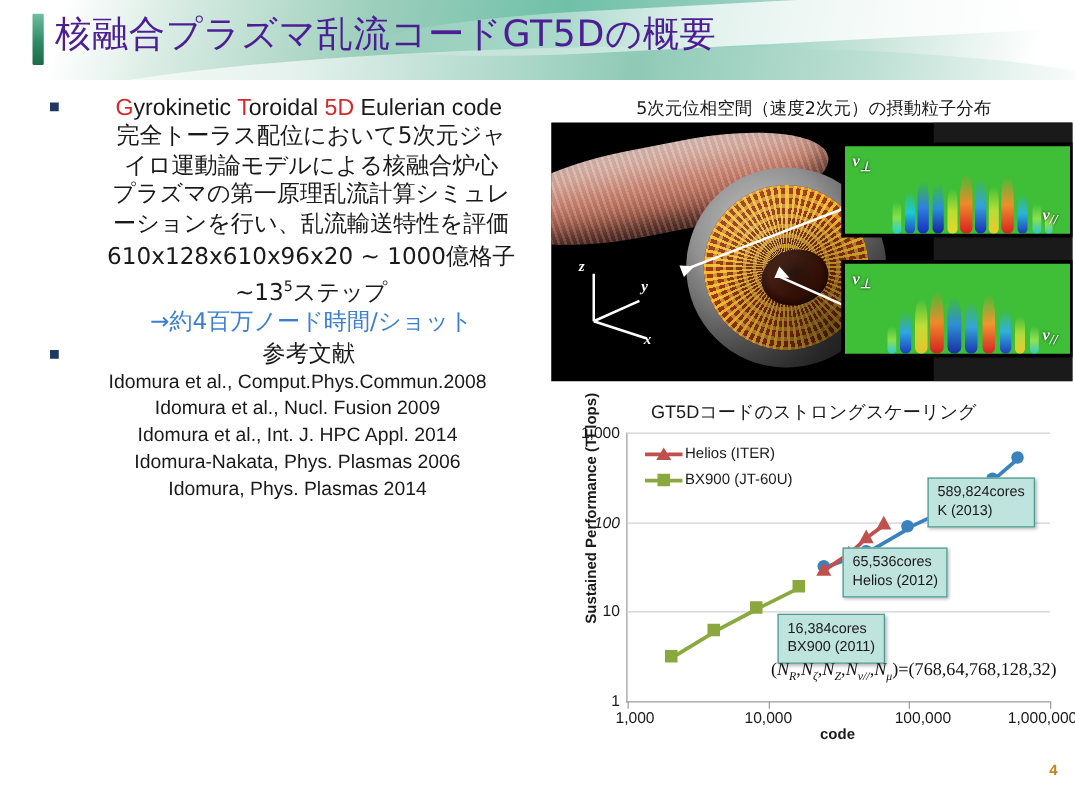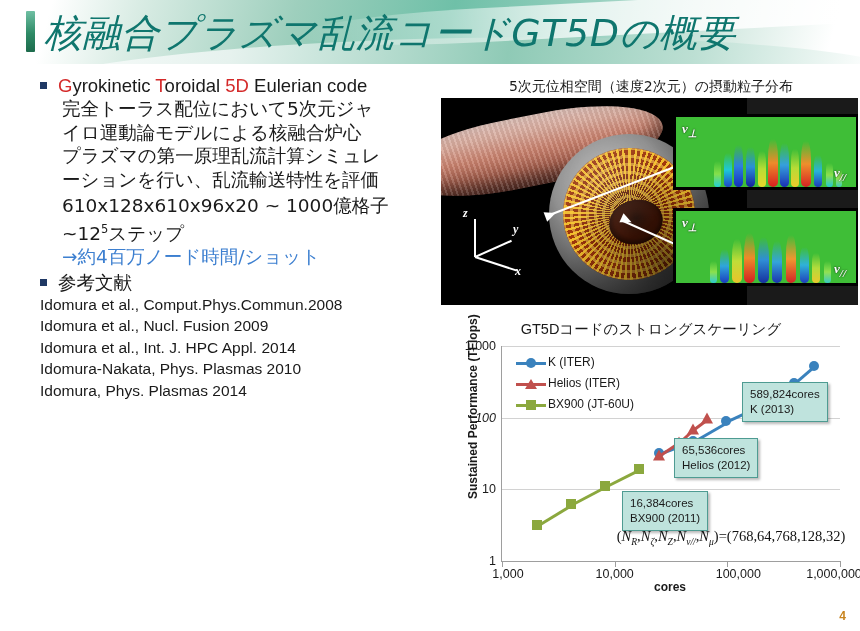--- a/index.html
+++ b/index.html
@@ -15,26 +15,26 @@
   .banner-bg{position:absolute;left:0;top:0;width:860px;height:64px;
     background:linear-gradient(105deg,#ffffff 0%,#ffffff 6%,#d9ece4 16%,#9ecfbd 34%,#6fc0a8 52%,#97d0bf 68%,#cfe7de 82%,#ffffff 96%);}
   .banner-wave1{position:absolute;left:0;bottom:-26px;width:920px;height:52px;
     background:linear-gradient(100deg,#ffffff 0%,#e6f2ee 25%,#8fcab6 55%,#bcdfd3 75%,#ffffff 95%);
     border-radius:50% 50% 0 0 / 100% 100% 0 0;transform:rotate(-1.1deg);}
   .banner-wave2{position:absolute;left:300px;top:2px;width:600px;height:34px;
     background:linear-gradient(90deg,rgba(255,255,255,0) 0%,rgba(255,255,255,.75) 45%,rgba(255,255,255,.95) 100%);
     border-radius:60% 0 0 60% / 100% 0 0 100%;transform:rotate(-3deg);}
   .title-bar{position:absolute;left:26px;top:11px;width:9px;height:41px;
     background:linear-gradient(180deg,#6fbfa3 0%,#2e8a66 55%,#1d6b4c 100%);border-radius:1px;}
-  .title-text{position:absolute;left:44px;top:8px;font-size:38px;color:#0f766e;
-    letter-spacing:.5px;white-space:nowrap;font-family:"DejaVu Sans",sans-serif;font-style:italic;}
+  .title-text{position:absolute;left:44px;top:8px;font-size:29px;color:#4c1d95;
+    letter-spacing:.5px;white-space:nowrap;font-family:"DejaVu Sans",sans-serif;}
 
   
   .left-col{position:absolute;left:16px;top:72px;width:420px;}
-  .blk{position:relative;}
+  .blk{position:relative;text-align:center;}
   .bullet-row{position:relative;padding-left:42px;margin-top:2px;}
   .bullet-sq{position:absolute;left:24px;top:8px;width:7px;height:7px;background:#1f3864;}
   .lvl1{font-size:18.5px;color:#1a1a1a;line-height:23px;white-space:nowrap;}
   .lvl2{font-size:18.5px;color:#1a1a1a;line-height:23.5px;padding-left:46px;white-space:nowrap;}
   .ja{font-family:"DejaVu Sans",sans-serif;}
   .red{color:#d42a2a;}
   .blue{color:#3c7fd0;}
   .ref{font-size:15.5px;color:#1a1a1a;line-height:21.5px;padding-left:24px;white-space:nowrap;}
   sup{font-size:.62em;vertical-align:super;}
 
@@ -144,34 +144,34 @@
     <div class="lvl2 ja">完全トーラス配位において5次元ジャ</div>
     <div class="lvl2 ja">イロ運動論モデルによる核融合炉心</div>
     <div class="lvl2 ja">プラズマの第一原理乱流計算シミュレ</div>
     <div class="lvl2 ja">ーションを行い、乱流輸送特性を評価</div>
   </div>
 
 
   <div class="blk" style="margin-top:3px">
     <div class="lvl2 ja">610x128x610x96x20 ~ 1000億格子</div>
     <div class="lvl2 ja">
-      <span>~12</span><sup>5</sup><span>ステップ</span>
+      <span>~13</span><sup>5</sup><span>ステップ</span>
     </div>
     <div class="lvl2 ja blue">→約4百万ノード時間/ショット</div>
   </div>
 
   <div class="blk" style="margin-top:0">
     <div class="bullet-row">
       <span class="bullet-sq"></span>
       <div class="lvl1 ja">参考文献</div>
     </div>
     <div class="ref">Idomura et al., Comput.Phys.Commun.2008</div>
     <div class="ref">Idomura et al., Nucl. Fusion 2009</div>
     <div class="ref">Idomura et al., Int. J. HPC Appl. 2014</div>
-    <div class="ref">Idomura-Nakata, Phys. Plasmas 2010</div>
+    <div class="ref">Idomura-Nakata, Phys. Plasmas 2006</div>
     <div class="ref">Idomura, Phys. Plasmas 2014</div>
   </div>
 </div>
 
 <div class="viz-caption ja">5次元位相空間（速度2次元）の摂動粒子分布</div>
 
 <div class="viz">
   <div class="viz-rightpanel"></div>
 
   <div class="torus-tube"></div>
@@ -230,21 +230,21 @@
       <div class="stripe" style="left:124px;width:9px;height:36px;background:linear-gradient(0deg,#1f3fbc,#2fb2d8,#3fbe37);"></div>
       <div class="stripe" style="left:136px;width:8px;height:30px;background:linear-gradient(0deg,#ebc82c,#b3dc3c,#3fbe37);"></div>
       <div class="stripe" style="left:148px;width:7px;height:22px;background:linear-gradient(0deg,#36c8c6,#93e151,#3fbe37);"></div>
     </div>
   </div>
 </div>
 
 <div class="chart">
   <div class="chart-title ja">GT5Dコードのストロングスケーリング</div>
   <div class="ylabel">Sustained Performance (TFlops)</div>
-  <div class="xlabel">cores</div>
+  <div class="xlabel">code</div>
 
   <div class="plot">
 
     <div class="gridline" style="top:0px;"></div>
     <div class="gridline" style="top:71.7px;"></div>
     <div class="gridline" style="top:143.3px;"></div>
     <div class="ytick-lbl" style="top:0px;">1,000</div>
     <div class="ytick-lbl" style="top:71.7px;font-style:italic;">100</div>
     <div class="ytick-lbl" style="top:143.3px;">10</div>
     <div class="ytick-lbl" style="top:215px;">1</div>
@@ -281,25 +281,20 @@
         <div class="seg" style="left: 68.9926px; top: 158.212px; width: 38.3242px; background: rgb(139, 168, 62); transform: rotate(-27.7513deg);"></div>
         <div class="seg" style="left: 102.909px; top: 140.367px; width: 37.943px; background: rgb(139, 168, 62); transform: rotate(-26.6364deg);"></div>
         <div class="pt" style="left: 35.0765px; top: 178.798px; width: 10px; height: 10px; background: rgb(139, 168, 62);"></div>
         <div class="pt" style="left: 68.9926px; top: 158.212px; width: 10px; height: 10px; background: rgb(139, 168, 62);"></div>
         <div class="pt" style="left: 102.909px; top: 140.367px; width: 10px; height: 10px; background: rgb(139, 168, 62);"></div>
         <div class="pt" style="left: 136.825px; top: 123.356px; width: 10px; height: 10px; background: rgb(139, 168, 62);"></div>
       </div>
 
     <div class="legend">
       <div class="leg-row">
-        <span class="leg-line" style="background:#3a82bd;"></span>
-        <span class="leg-mk" style="background:#3a82bd;border-radius:50%;"></span>
-        <span>K (ITER)</span>
-      </div>
-      <div class="leg-row">
         <span class="leg-line" style="background:#c0504d;"></span>
         <span class="leg-mk" style="width:0;height:0;background:none;border-left:6px solid transparent;border-right:6px solid transparent;border-bottom:10px solid #c0504d;left:11px;top:6px;"></span>
         <span>Helios (ITER)</span>
       </div>
       <div class="leg-row">
         <span class="leg-line" style="background:#8ba83e;"></span>
         <span class="leg-mk" style="background:#8ba83e;"></span>
         <span>BX900 (JT-60U)</span>
       </div>
     </div>

